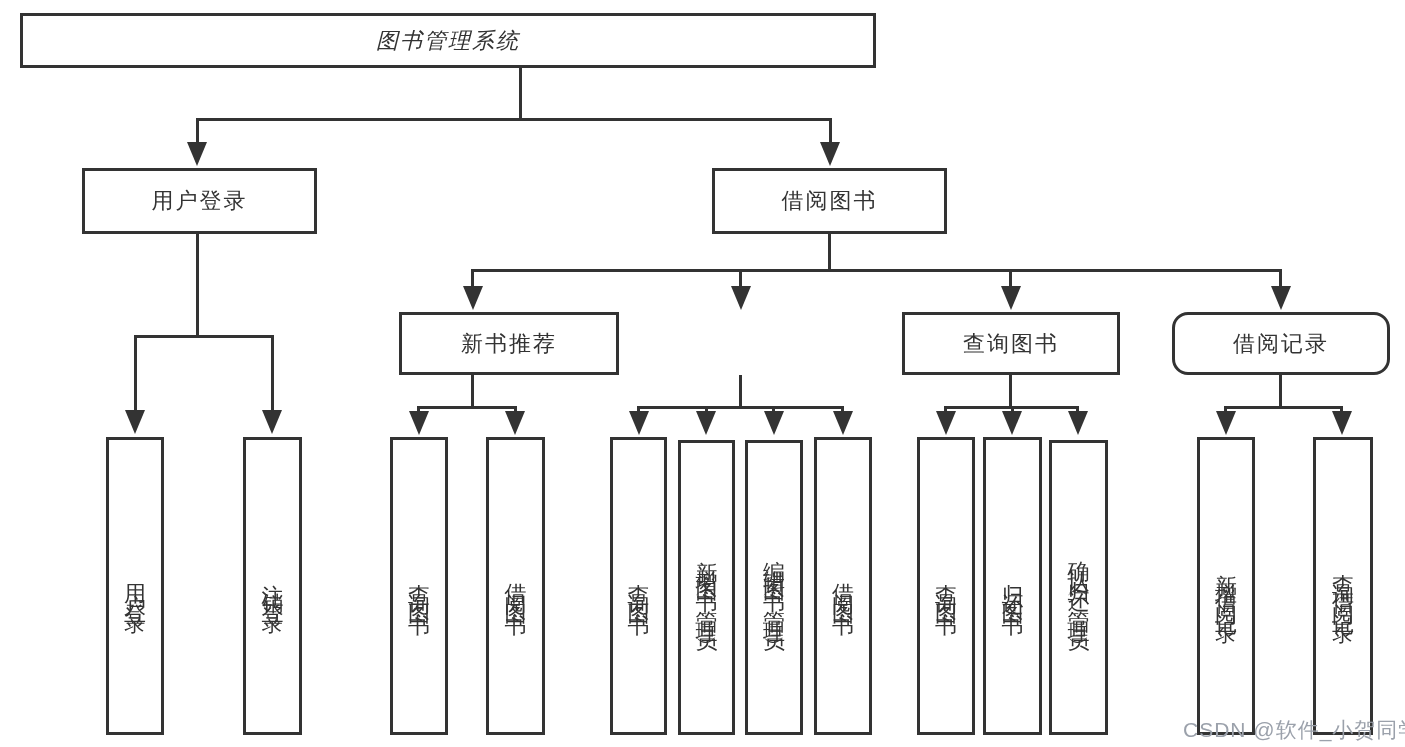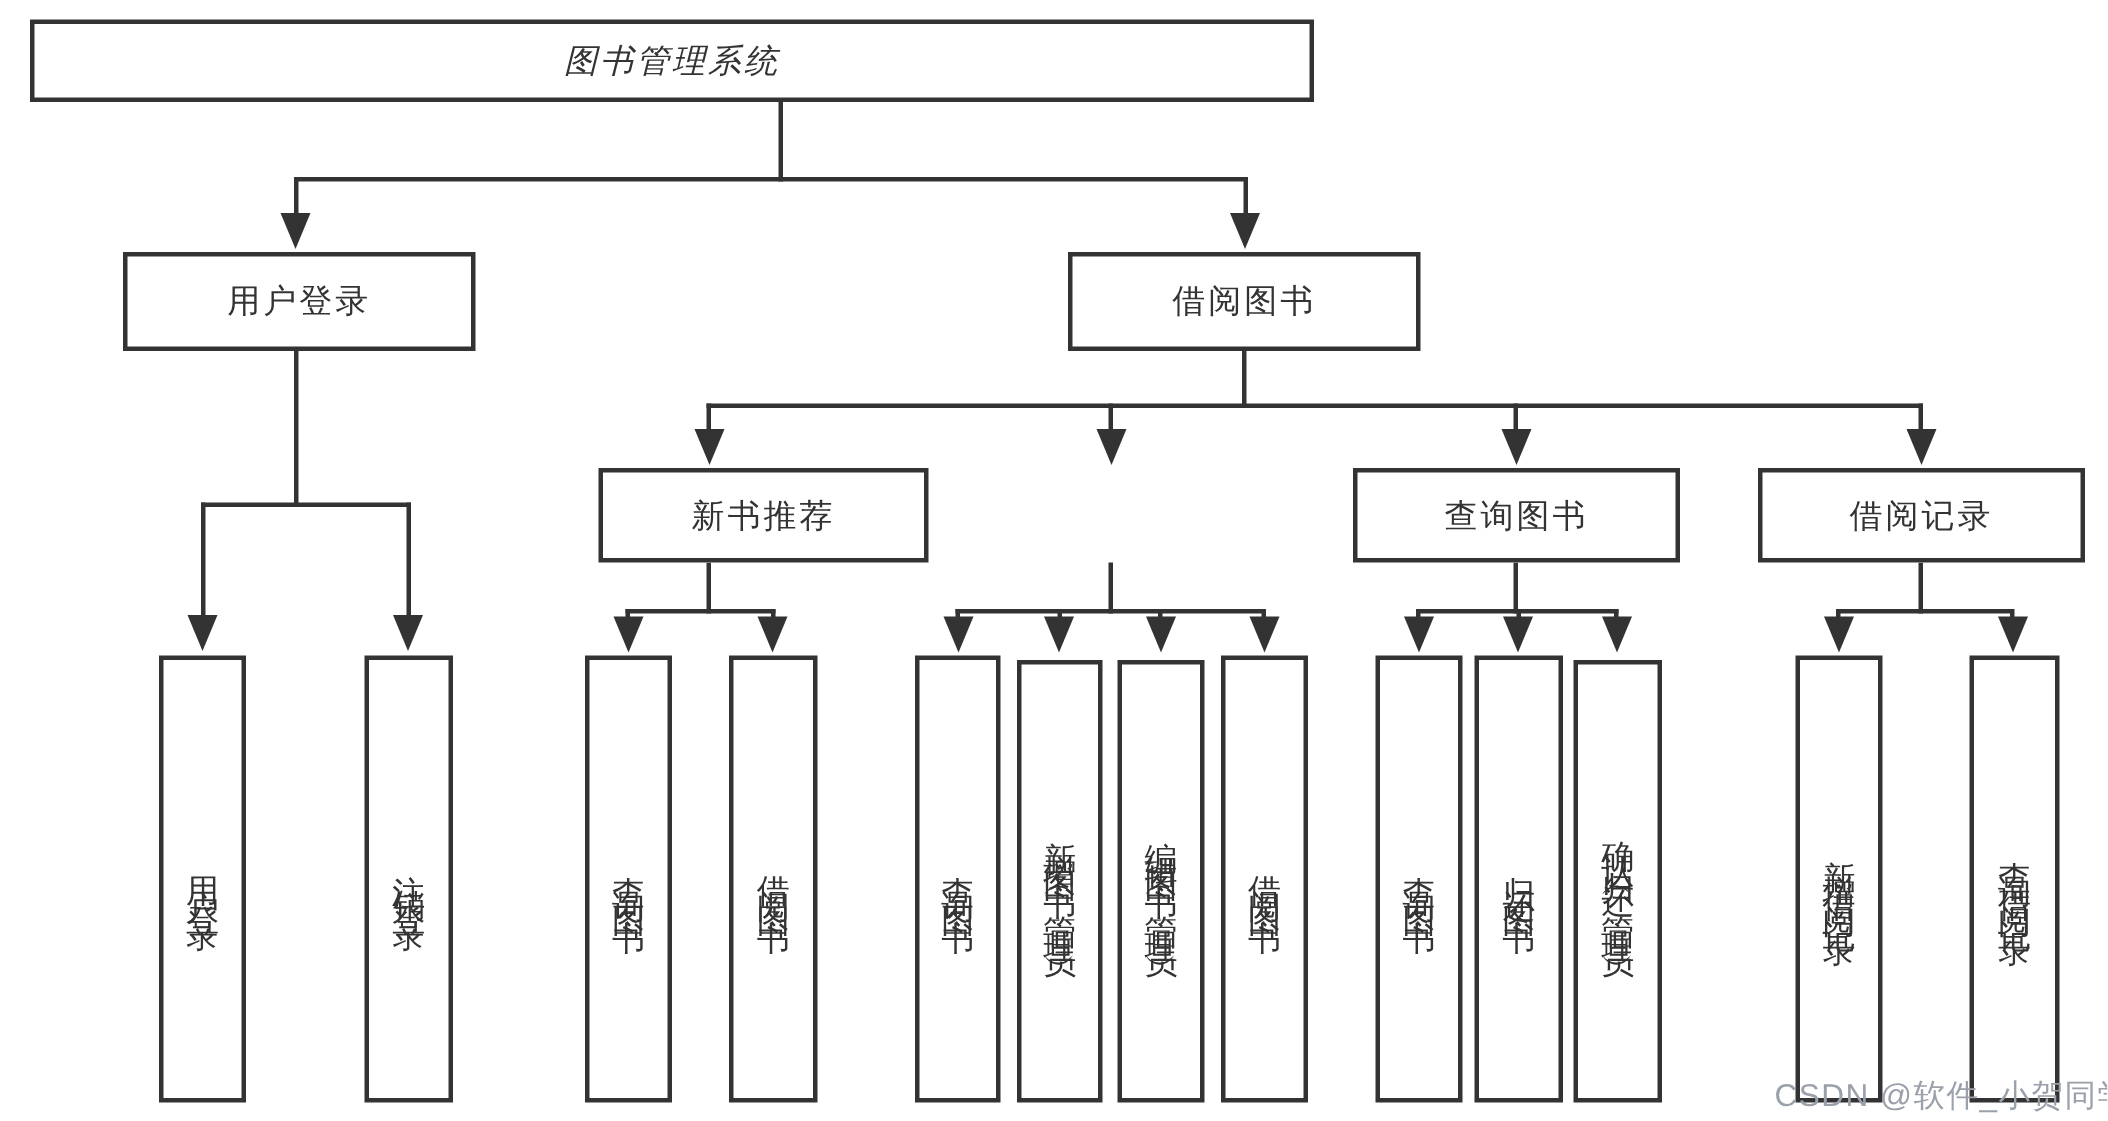--- a/index.html
+++ b/index.html
@@ -107,21 +107,21 @@
   <div class="node" style="left:712px;top:168px;width:235px;height:66px;">
     <span>借阅图书</span>
   </div>
 
   <div class="node" style="left:363px;top:312px;width:220px;height:63px;margin-left:36px;">
     <span>新书推荐</span>
   </div>
   <div class="node" style="left:902px;top:312px;width:218px;height:63px;">
     <span>查询图书</span>
   </div>
-  <div class="node" style="left:1172px;top:312px;width:218px;height:63px;">
+  <div class="node" style="left:1172px;top:312px;width:218px;height:63px;border-radius:16px;">
     <span>借阅记录</span>
   </div>
 
   <div class="vnode" style="left:106px;top:437px;width:58px;height:298px;">
     <span>用户登录</span>
   </div>
   <div class="vnode" style="left:243px;top:437px;width:59px;height:298px;">
     <span>注销登录</span>
   </div>
 

